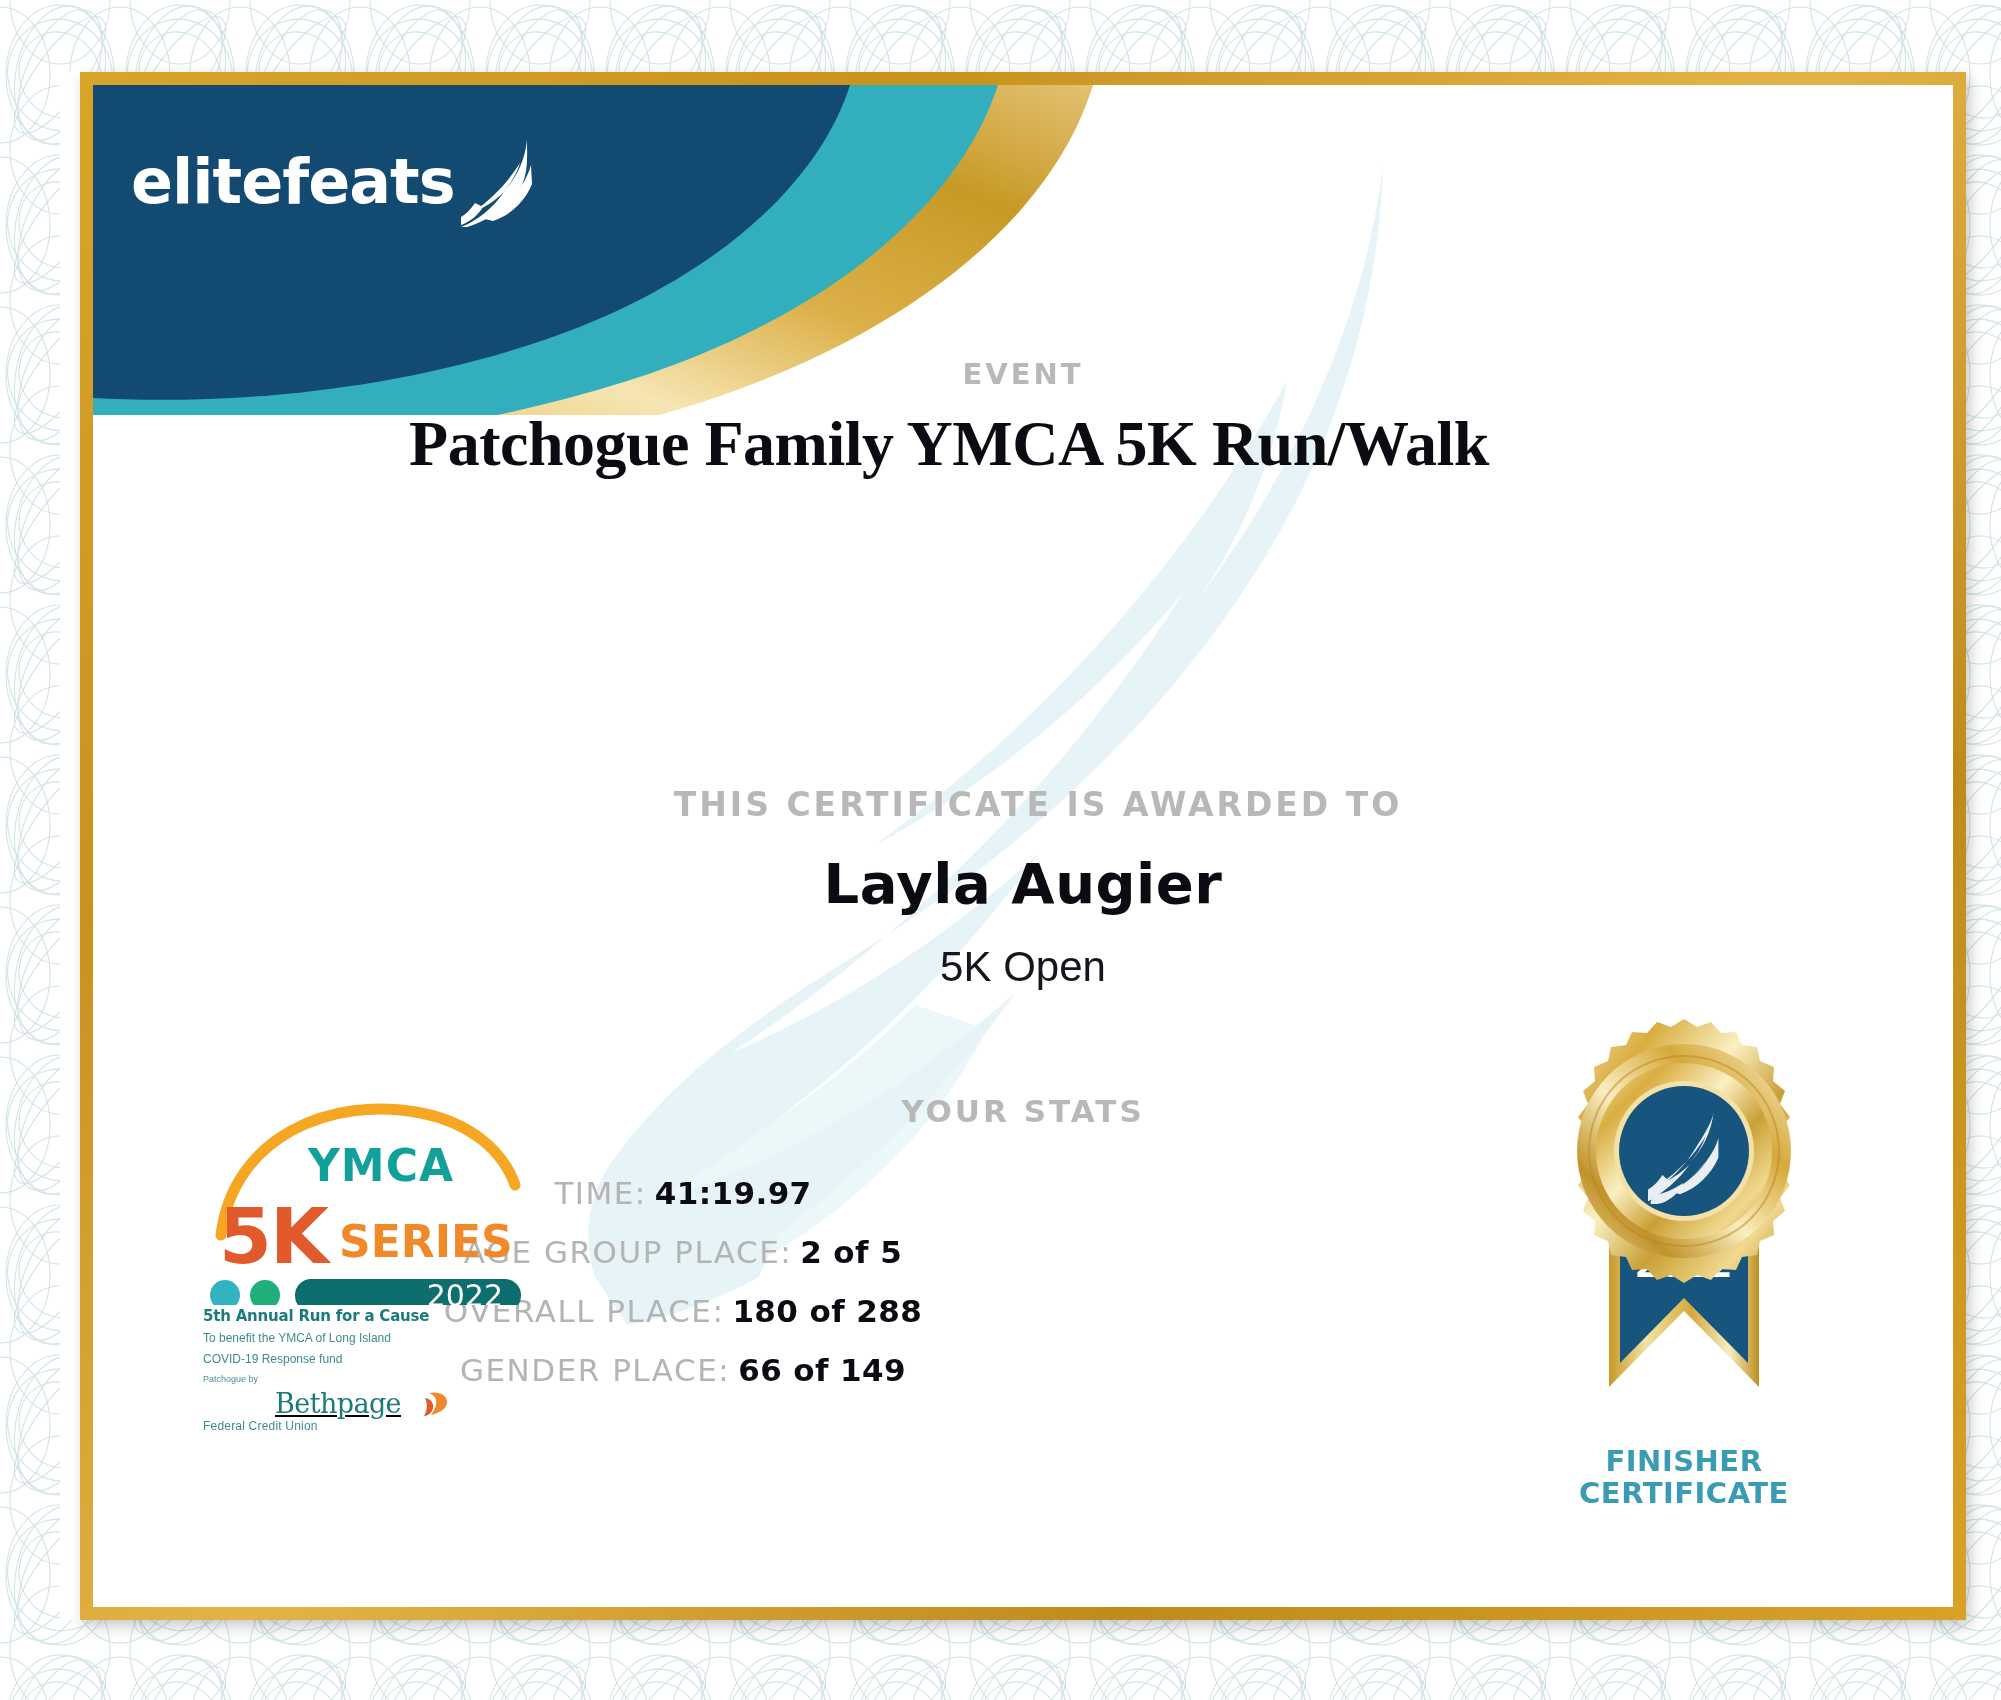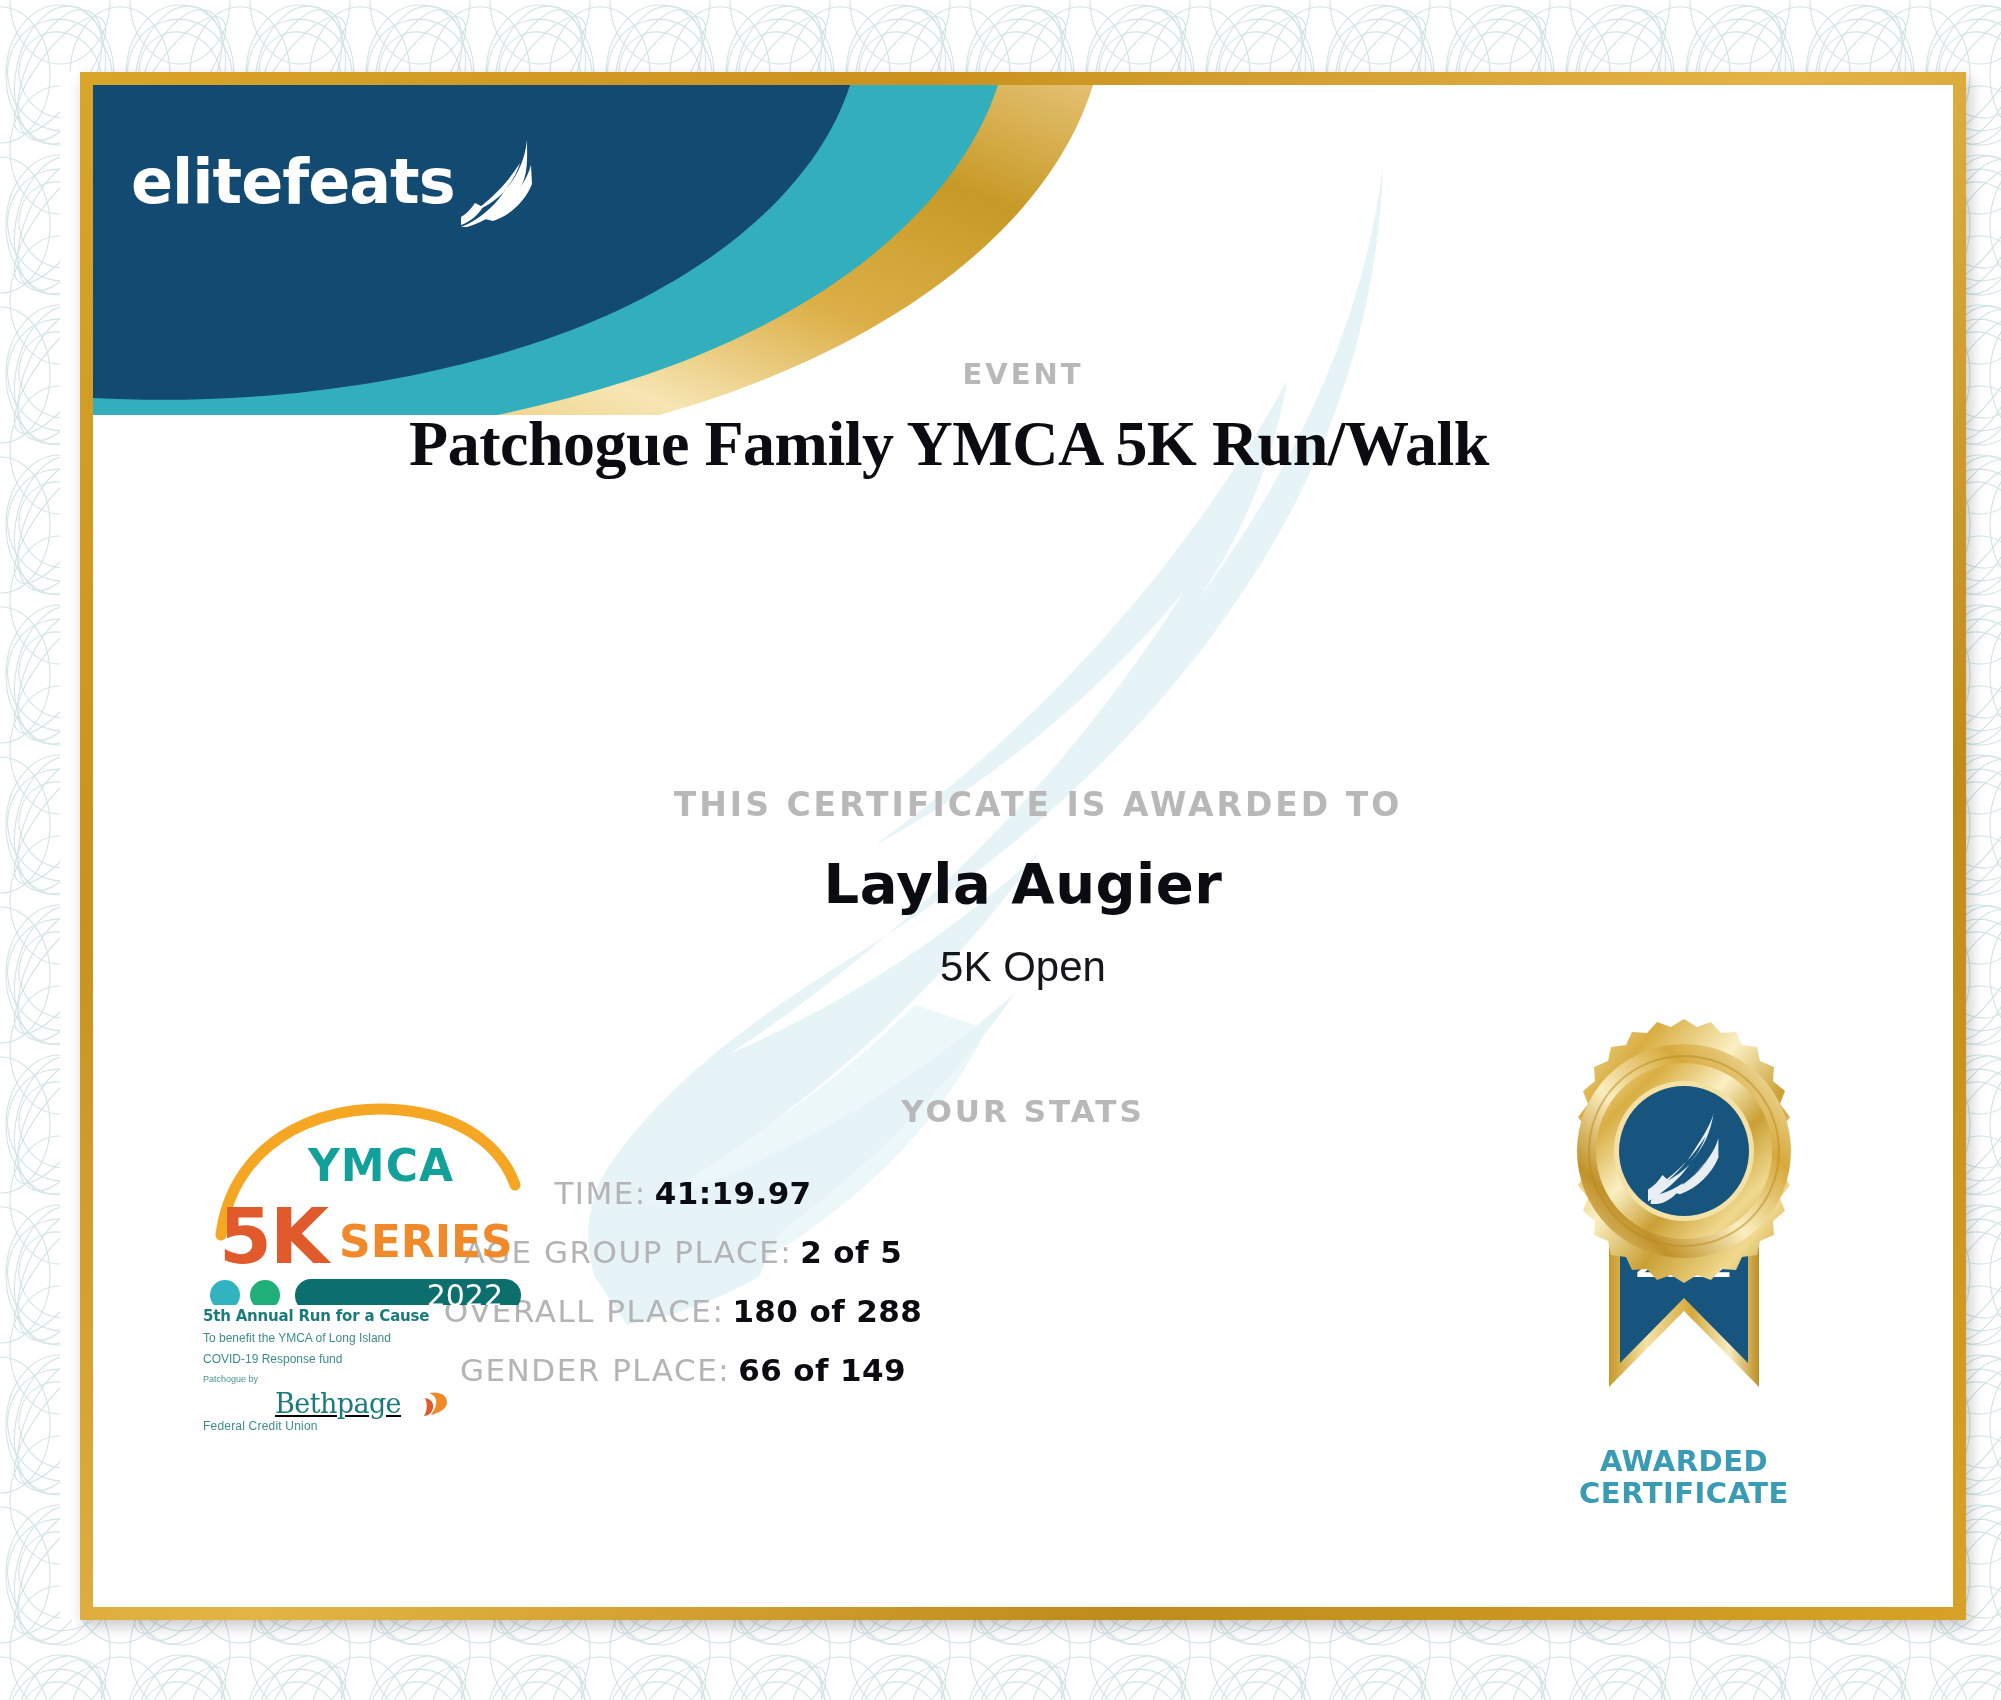--- a/index.html
+++ b/index.html
@@ -453,21 +453,21 @@
                 <g fill="#e9eef2">
                   <path d="M82 2 C 79 26, 69 47, 53 64 C 61 55, 68 43, 72 32 C 58 55, 38 76, 14 92 C 27 87, 41 78, 52 67 C 38 87, 18 103, 0 113 L 0 104 C 22 92, 42 74, 56 52 C 70 30, 80 14, 82 2 Z"></path>
                   <path d="M88 34 C 83 51, 72 66, 58 78 C 66 72, 73 64, 78 56 C 67 74, 49 90, 29 101 L 40 104 C 62 96, 79 79, 88 58 Z"></path>
                   <path d="M18 80 C 13 88, 7 94, 0 98 L 0 112 C 11 108, 21 99, 27 88 Z"></path>
                   <path d="M5 106 C 18 104, 32 98, 44 90 C 40 100, 32 108, 22 113 C 16 116, 9 117, 3 116 Z"></path>
                 </g>
               </g>
             </g>
           </svg>
           <div class="seal-caption">
-            <div>AWARDED</div>
+            <div>FINISHER</div>
             <div>CERTIFICATE</div>
           </div>
         </div>
 
       </div>
     </div>
   </div>
 </div>
 
 </body></html>

